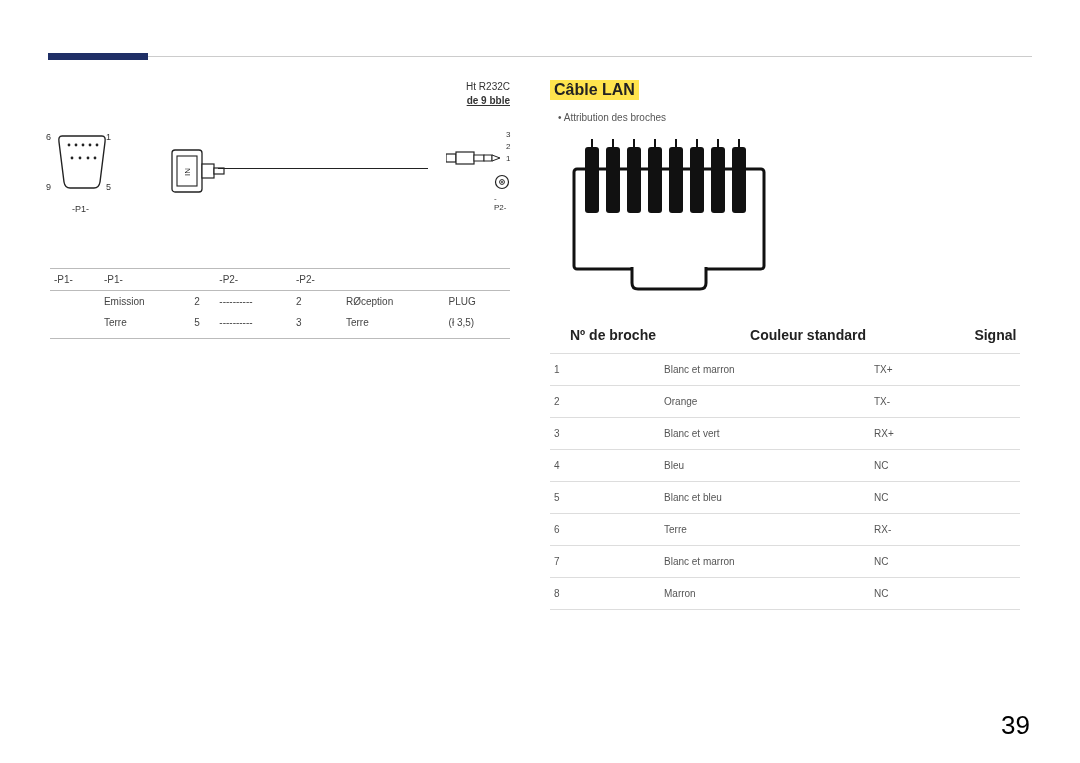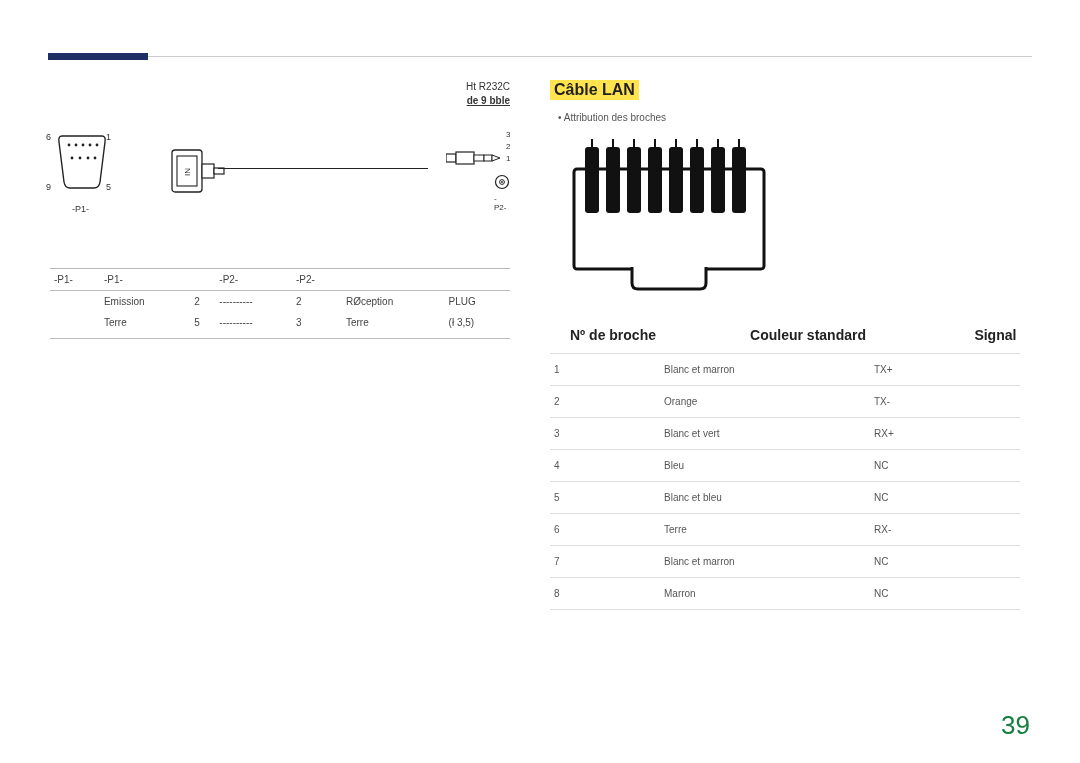--- a/index.html
+++ b/index.html
@@ -69,21 +69,21 @@
     .bullet { margin:12px 0 16px 8px; font-size:10px; color:#555; }
     .bullet::before { content:"•  "; }
 
     .rj45 { width: 230px; height: 160px; margin-left: 4px; }
 
     .lan-table { width: 98%; margin-top: 22px; border-collapse: collapse; }
     .lan-table th { text-align:right; font-weight:700; font-size:14px; padding:6px 4px 10px 4px; color:#222;}
     .lan-table td { border-top:1px solid #ddd; padding:10px 4px; font-size:10px; color:#555;}
     .lan-table tr:last-child td { border-bottom:1px solid #ddd;}
 
-    .page-num { position: absolute; bottom: 22px; right: 50px; font-size: 26px; color: #15803d; font-weight:400;}
+    .page-num { position: absolute; bottom: 22px; right: 50px; font-size: 26px; color: #000000; font-weight:400;}
   </style>
 </head>
 <body>
 
 <div class="topbar"></div>
 
 <div class="cols">
   <div class="left">
     <div class="small-note">
       <div>Ht  R232C</div>

